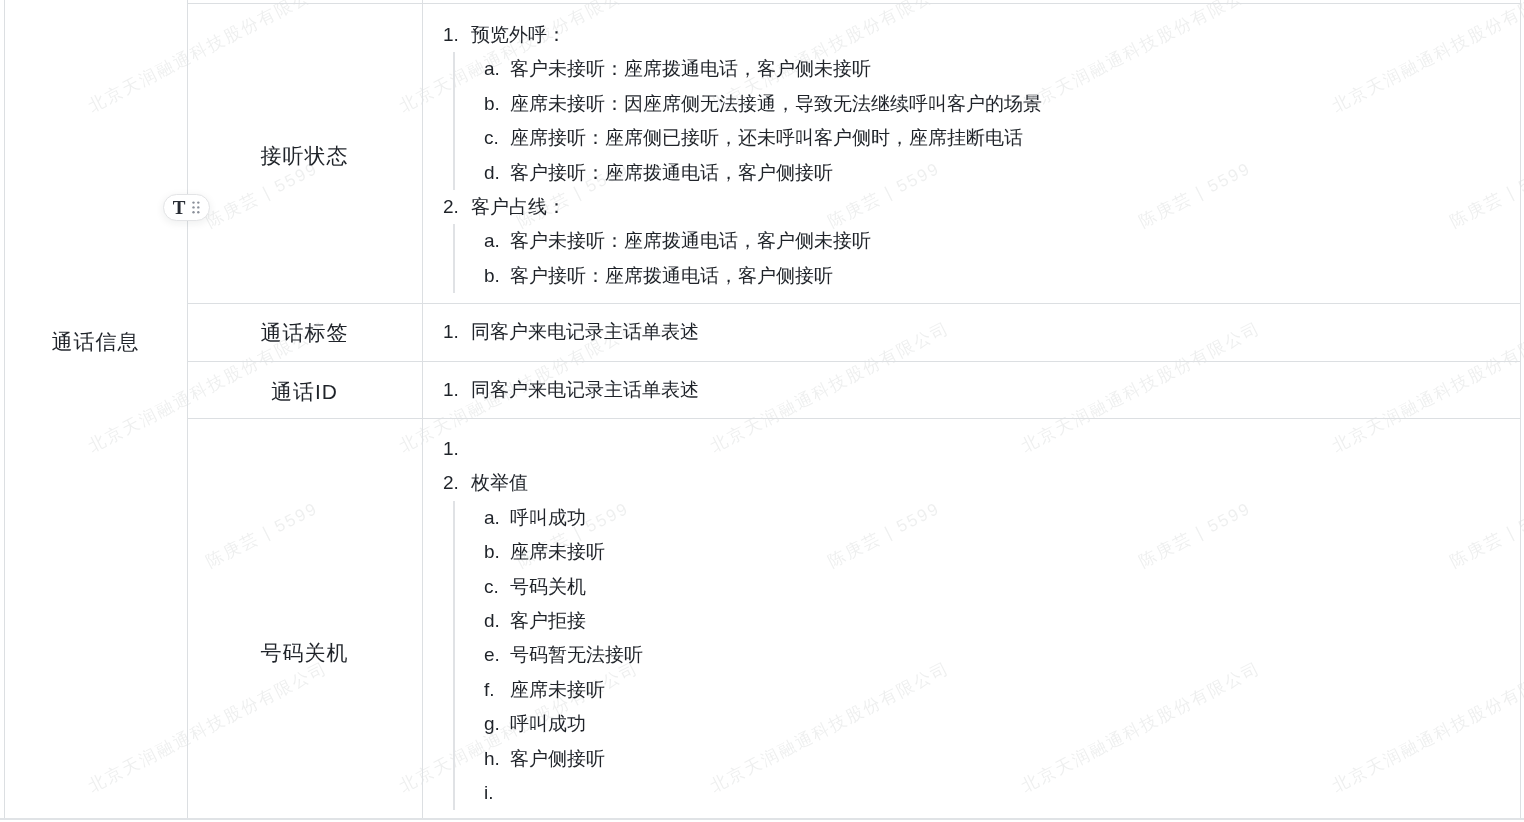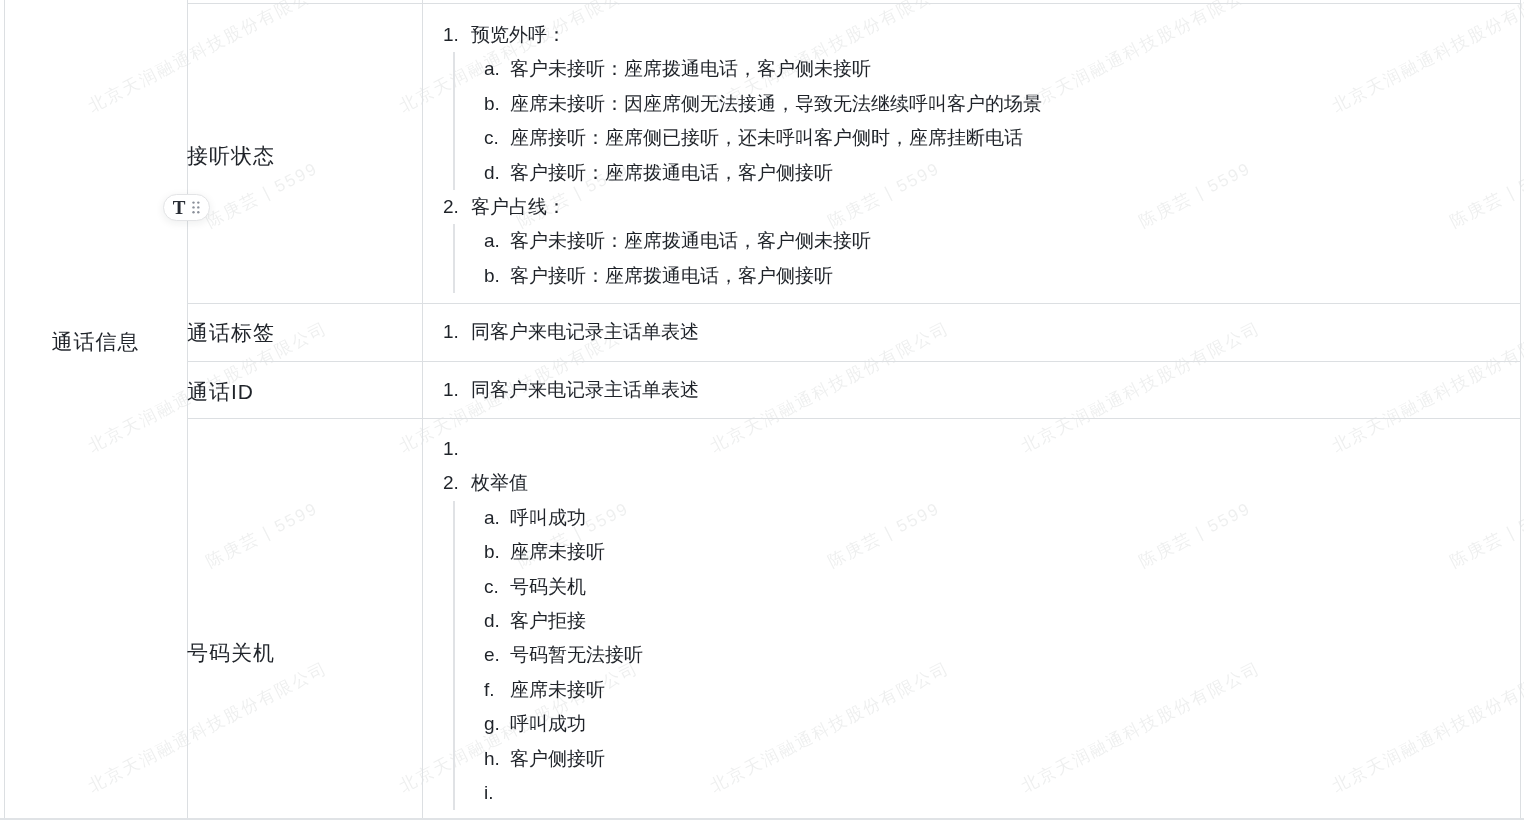--- a/index.html
+++ b/index.html
@@ -13,21 +13,21 @@
            color:rgba(31,35,41,0.075);transform:translate(-50%,-50%) rotate(-27deg);}
 
   
   .vline{position:absolute;width:1px;background:#dcdfe2;z-index:2;}
   .hline{position:absolute;height:1px;background:#dcdfe2;z-index:2;}
   .bottom-divider{position:absolute;left:0;top:818px;width:1524px;height:2px;
                   background:#e0e3e6;z-index:2;}
 
   
   .label-cell{position:absolute;left:187px;width:235px;display:flex;align-items:center;
-              z-index:3;}
+              justify-content:center;z-index:3;}
   .cell-label{font-size:21px;line-height:1;letter-spacing:1px;}
   .group-cell{position:absolute;left:4px;width:183px;display:flex;align-items:center;
               justify-content:center;z-index:3;}
 
   
   .list{position:absolute;left:422px;width:1099px;z-index:3;}
   .line{height:34.4px;display:flex;align-items:center;white-space:nowrap;
         font-size:19px;}
   .line .marker{flex:0 0 auto;}
   .line.lvl1{padding-left:21px;} .line.lvl1 .marker{width:28px;}

